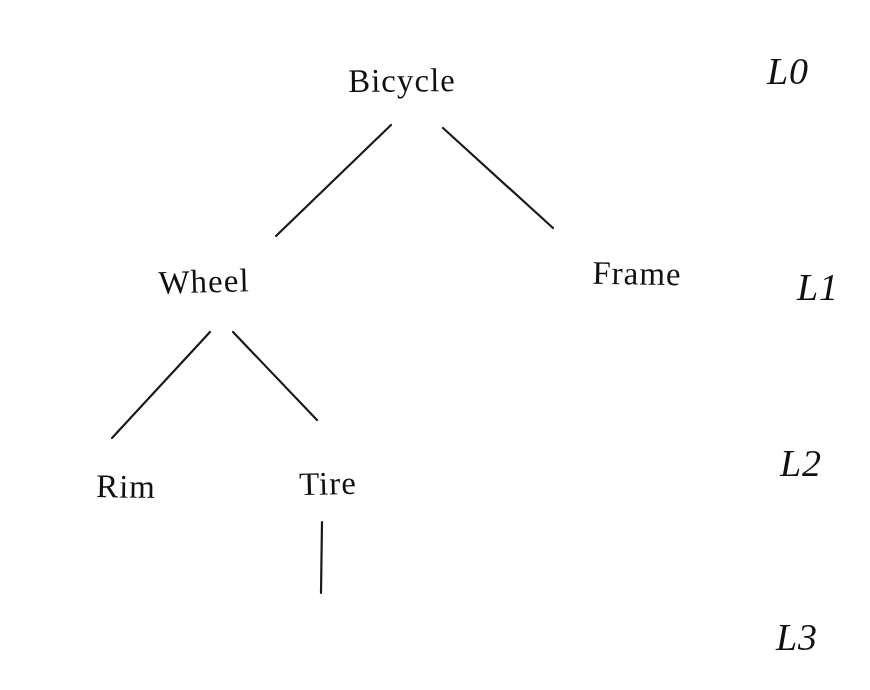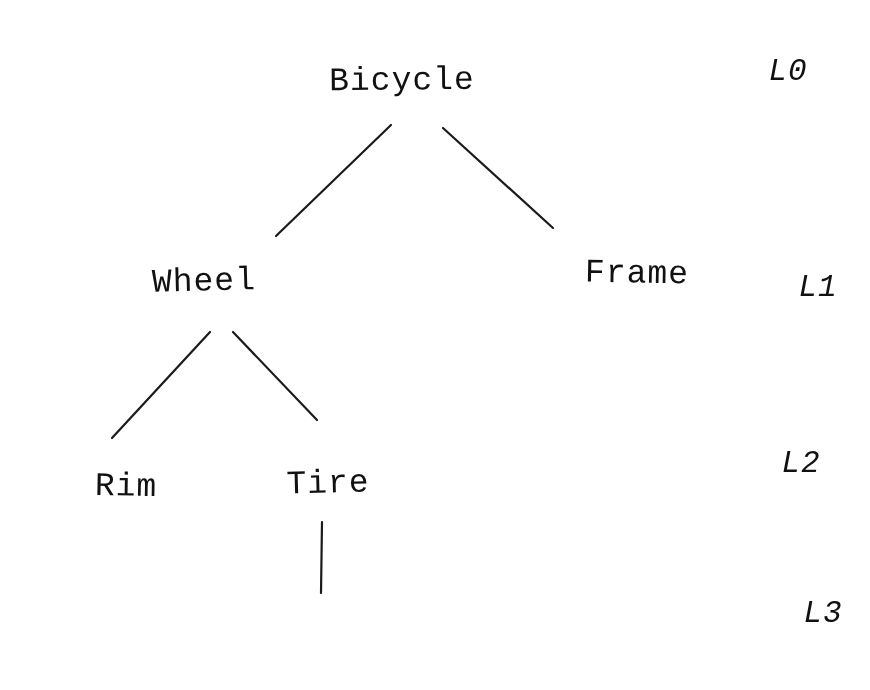--- a/index.html
+++ b/index.html
@@ -6,21 +6,21 @@
     margin: 0;
     padding: 0;
     background: #ffffff;
   }
   .canvas {
     position: relative;
     width: 870px;
     height: 690px;
     background: #ffffff;
     overflow: hidden;
-    font-family: Liberation Mono, monospace;
+    font-family: Liberation Serif, serif;
   }
   .edges-svg {
     position: absolute;
     left: 0;
     top: 0;
     width: 870px;
     height: 690px;
   }
   .edges-svg line {
     stroke: #1a1a1a;
@@ -32,39 +32,39 @@
     transform: translate(-50%, -50%);
     color: #111111;
     font-size: 33px;
     font-weight: 500;
     letter-spacing: 1px;
     white-space: nowrap;
     user-select: none;
   }
   .level-label {
     font-style: italic;
-    font-size: 31px;
+    font-size: 38px;
   }
   
   .tilt-a { transform: translate(-50%, -50%) rotate(-1.5deg); }
   .tilt-b { transform: translate(-50%, -50%) rotate(1deg); }
   .tilt-c { transform: translate(-50%, -50%) rotate(-0.5deg); }
 
   
   .pos-bicycle { left: 402px; top: 81px; }
   .pos-wheel   { left: 204px; top: 282px; }
   .pos-frame   { left: 637px; top: 274px; }
   .pos-rim     { left: 126px; top: 487px; }
   .pos-tire    { left: 328px; top: 484px; }
   .pos-tube    { left: 305px; top: 636px; }
 
   .pos-l0 { left: 788px; top: 71px; }
   .pos-l1 { left: 818px; top: 287px; }
   .pos-l2 { left: 801px; top: 463px; text-align: right; }
-  .pos-l3 { left: 797px; top: 613px; margin-left: 26px; }
+  .pos-l3 { left: 797px; top: 637px; }
 </style>
 </head>
 <body>
 
 <div class="canvas">
 
   <svg class="edges-svg" viewBox="0 0 870 690" xmlns="http://www.w3.org/2000/svg">
     <line x1="391" y1="125" x2="276" y2="236"></line>
     <line x1="443" y1="128" x2="553" y2="228"></line>
     <line x1="210" y1="332" x2="112" y2="438"></line>

